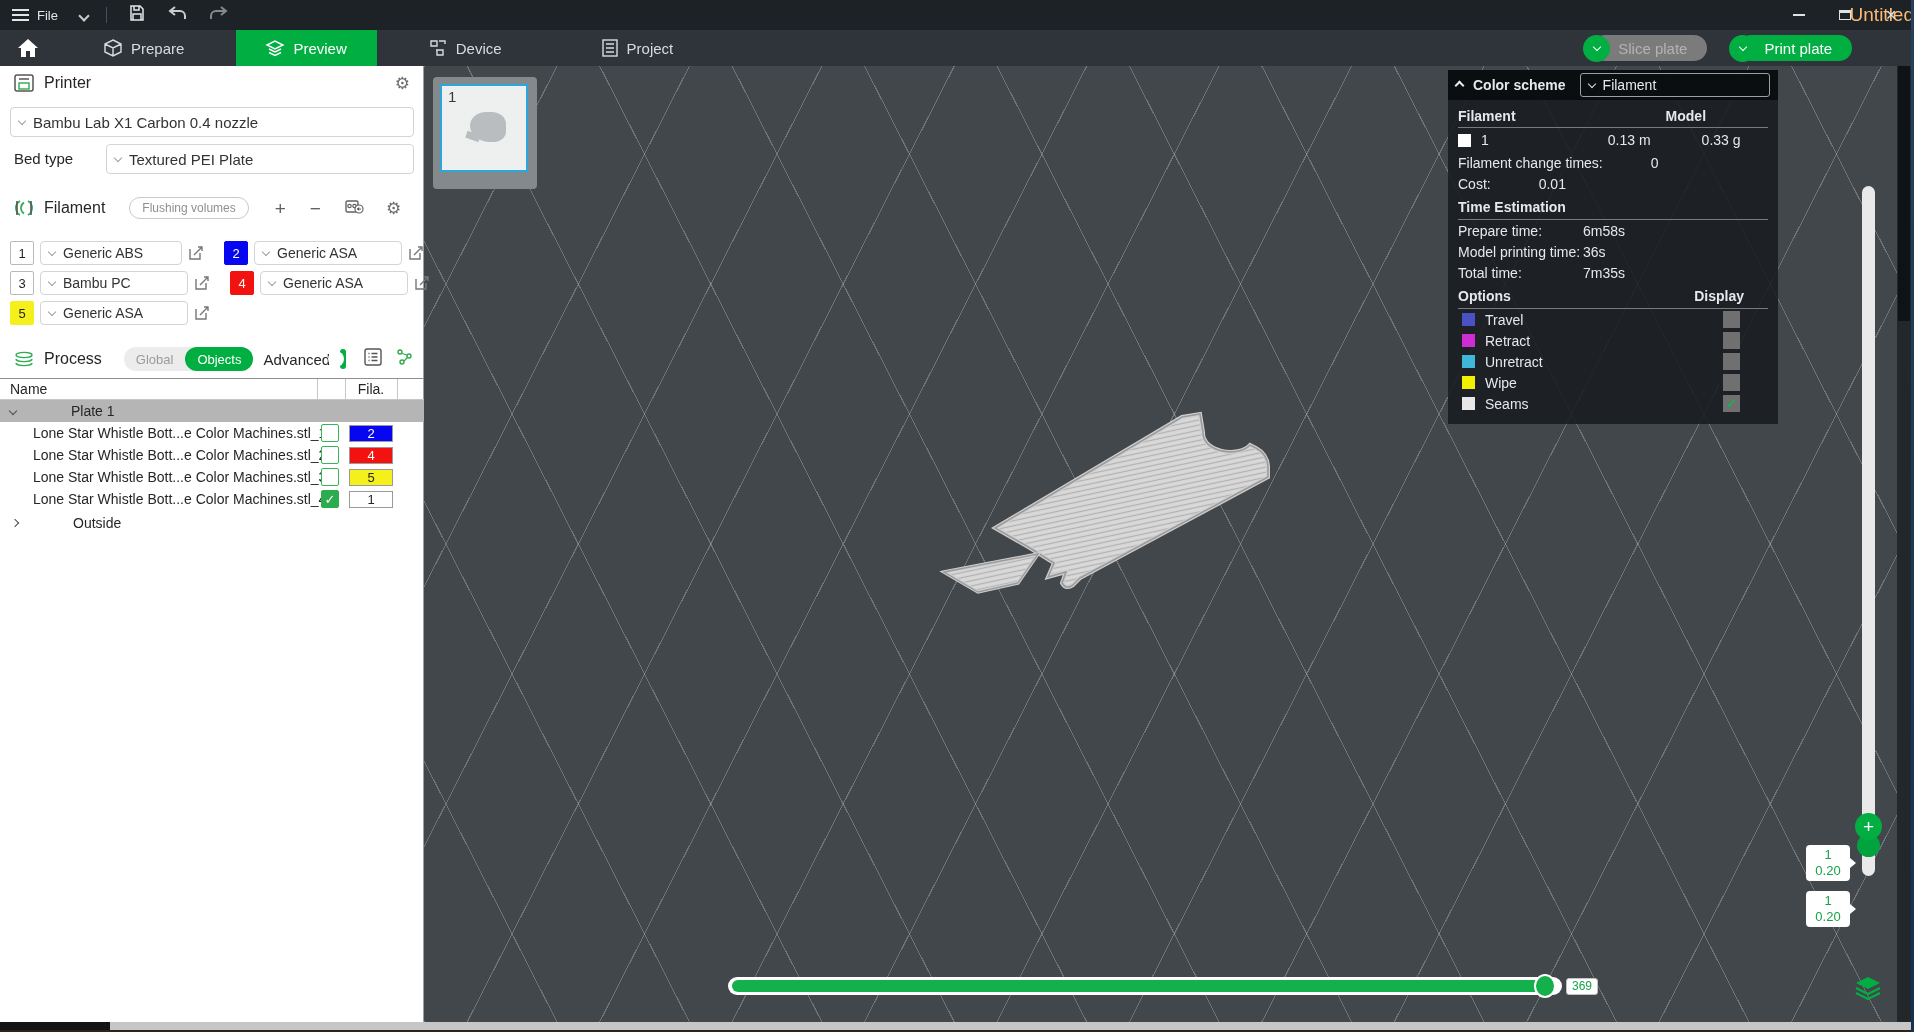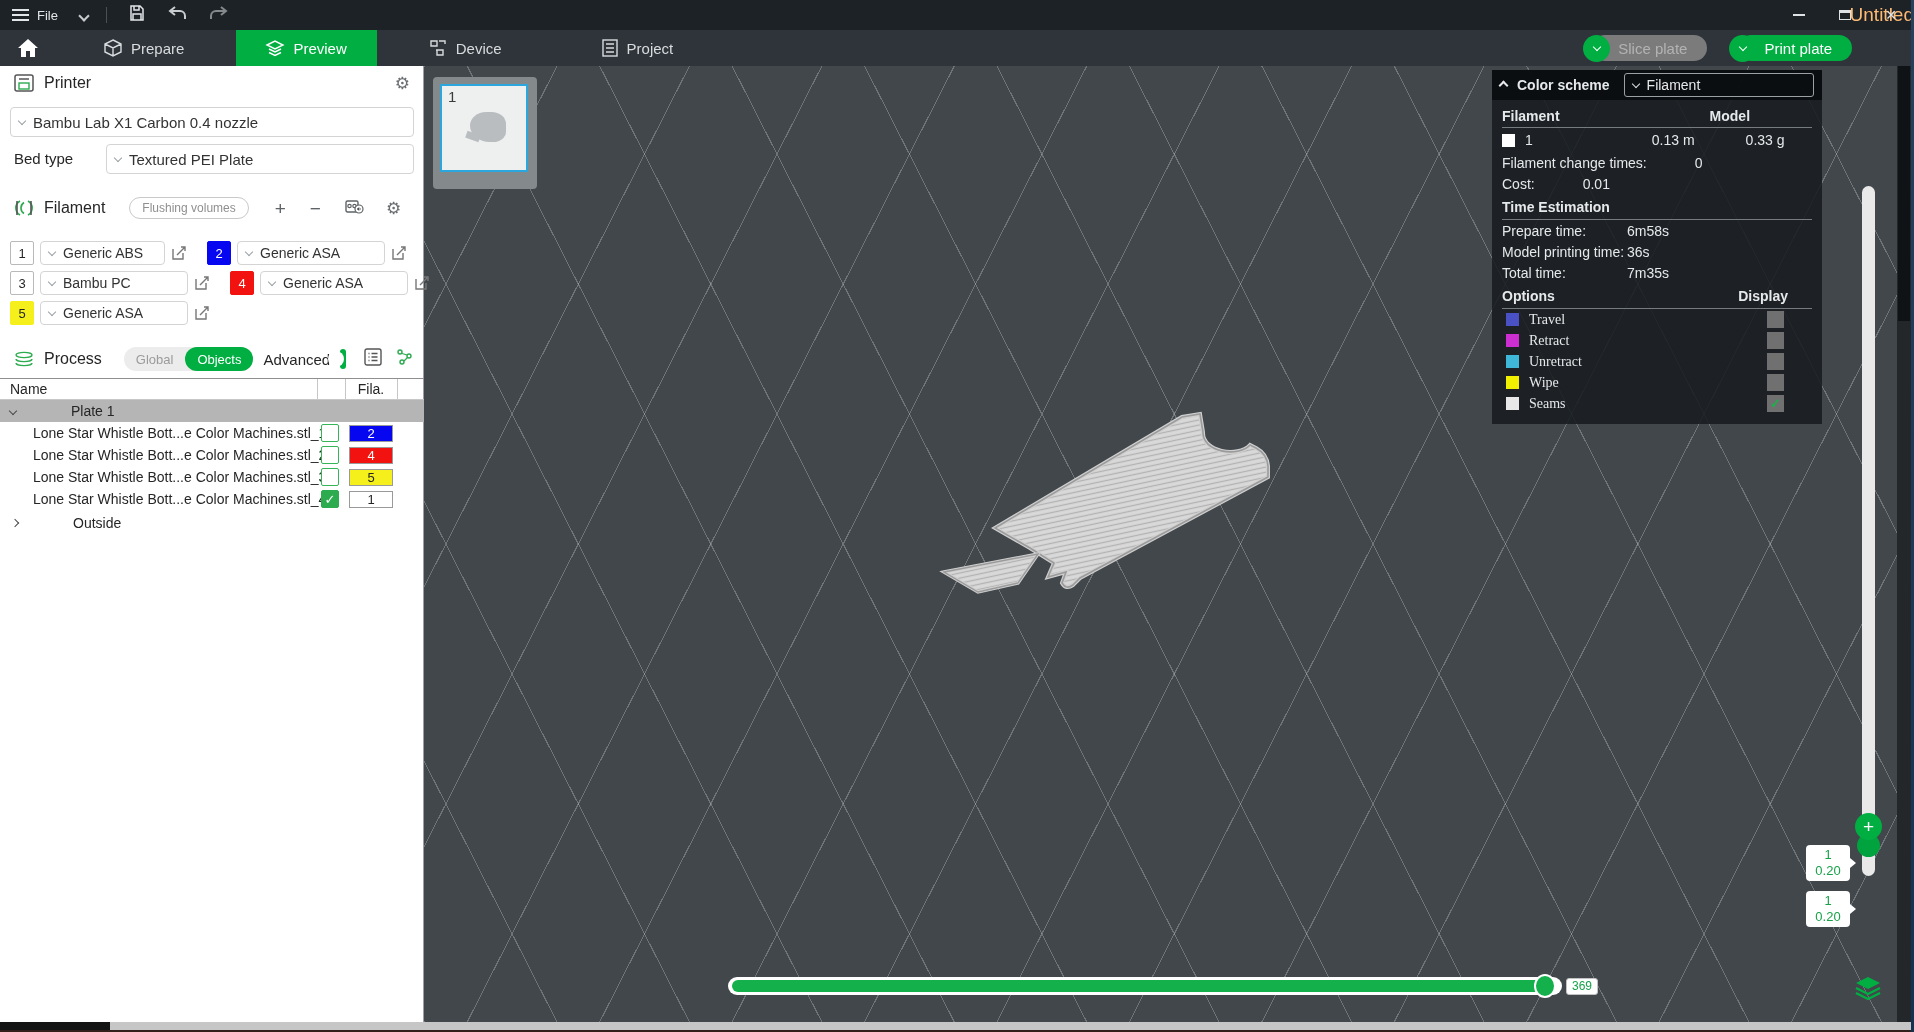--- a/index.html
+++ b/index.html
@@ -74,41 +74,41 @@
   }
 
   
   .plate-thumb { position:absolute; left:9px; top:11px; width:104px; height:112px; background:#84898c; border-radius:4px; }
   .plate-thumb .inner { position:absolute; left:7px; top:7px; width:88px; height:88px; background:#eef0f0; border:2px solid #2ba7de; }
   .plate-thumb .num { position:absolute; left:6px; top:2px; font-size:15px; color:#3a3a3a; }
   .thumb-blob { position:absolute; left:28px; top:26px; width:36px; height:30px; background:#b9bdbf; border-radius:45% 40% 35% 55%; }
   .thumb-blob:after { content:""; position:absolute; left:-4px; bottom:2px; width:14px; height:7px; background:#b9bdbf; transform:rotate(20deg); }
 
   
-  .stats { position:absolute; left:1024px; top:4px; width:330px; background:rgba(24,28,32,0.88); color:#e6e8ea; font-size:14px; z-index:10;margin-left:44px; }
+  .stats { position:absolute; left:1024px; top:4px; width:330px; background:rgba(24,28,32,0.88); color:#e6e8ea; font-size:14px; z-index:10; }
   .stats-head { display:flex; align-items:center; background:rgba(8,11,14,0.85); height:30px; padding:0 8px; gap:10px; }
   .stats-head .title { font-weight:bold; font-size:14px; }
   .chevs-up { display:flex; flex-direction:column; gap:1px; }
   .chevs-up .chev { border-color:#e6e8ea; transform:rotate(135deg); width:7px; height:7px; }
   .scheme-combo { margin-left:4px; flex:1; border:1px solid #9aa0a4; border-radius:3px; height:24px; display:flex; align-items:center; gap:8px; padding:0 8px; font-size:14px; color:#e6e8ea; }
   .scheme-combo .chev { border-color:#dfe2e4; margin-top:-2px; }
   .stats-body { padding:4px 10px 10px 10px; }
   .s-cols { display:flex; font-weight:bold; height:24px; align-items:center; border-bottom:1px solid #767b7f; }
   .s-col2 { margin-left:150px; }
   .s-row { display:flex; align-items:center; height:24px; }
   .swatch { width:13px; height:13px; margin-right:10px; flex:0 0 auto; }
   .s-len { margin-left:119px; } .s-wt { margin-left:22px;padding-left:29px; }
   .kv { height:21px; display:flex; align-items:center;gap:40px; }
   .kv .v { margin-left:8px; }
   .s-title { font-weight:bold; height:26px; display:flex; align-items:end; padding-bottom:4px; border-bottom:1px solid #767b7f; }
   .t-row { display:flex; height:21px; align-items:center; }
   .t-label { width:125px; }
   .opt-head { display:flex; font-weight:bold; height:26px; align-items:end; padding-bottom:4px; border-bottom:1px solid #767b7f; }
   .opt-head .disp { margin-left:auto; margin-right:24px; }
-  .o-row { display:flex; align-items:center; height:21px;font-family:Liberation Serif, serif; }
+  .o-row { display:flex; align-items:center; height:21px; }
   .o-row .swatch { margin-left:4px; }
   .o-cbx { margin-left:auto; margin-right:28px; width:17px; height:17px; background:#707070; display:flex; align-items:center; justify-content:center; font-size:13px; color:#1fae4e; font-weight:bold; }
 
   
   .vslider { position:absolute; left:1438px; top:120px; width:13px; height:690px; background:#e9e9e9; border-radius:7px; }
   .v-thumb-plus { position:absolute; left:1431px; top:747px; width:27px; height:27px; border-radius:50%; background:#00ae42; color:#fff; display:flex; align-items:center; justify-content:center; font-size:19px; z-index:3; }
   .v-thumb2 { position:absolute; left:1433px; top:768px; width:23px; height:23px; border-radius:50%; background:#00a33e; z-index:2; }
   .v-tip { position:absolute; width:44px; background:#fff; border-radius:4px; color:#18a34a; font-size:13px; text-align:center; line-height:16px; padding:2px 0; z-index:4; }
   .v-tip:after { content:""; position:absolute; right:-6px; top:50%; margin-top:-5px; border-left:6px solid #fff; border-top:5px solid transparent; border-bottom:5px solid transparent; }
   .v-tip.t1 { left:1382px; top:779px; }
@@ -391,21 +391,21 @@
             <circle cx="14" cy="11" r="4" fill="#fff" stroke="#5f6366" stroke-width="1.2"></circle>
             <path d="M12 11 h4 M14 9.5 l-1.5 1.5 1.5 1.5" stroke="#5f6366" stroke-width="1"></path>
           </svg>
       </span>
       <span class="gear" style="margin-left:12px">⚙</span>
     </div>
 
     <div class="lp" style="left:10px; top:175px;">
       <div style="display:flex; align-items:center; gap:6px; margin-bottom:6px;">
         <span class="fil-idx" style="background: rgb(255, 255, 255);">1</span>
-        <span class="combo fil-combo" style="width:125px">
+        <span class="combo fil-combo" style="width:142px">
             <span class="chev small"></span>
             <span>Generic ABS</span>
           </span>
         <span class="editicon">
             <svg width="16" height="16" viewBox="0 0 16 16">
               <path d="M2 4 v10 h10 v-6" fill="none" stroke="#777" stroke-width="1.4"></path>
               <path d="M6 10 L14 2 M10 2 h4 v4" fill="none" stroke="#777" stroke-width="1.4"></path>
             </svg>
           </span>
         <span class="fil-idx" style="margin-left: 14px; color: rgb(255, 255, 255); border-color: rgb(6, 6, 240); background: rgb(6, 6, 240);">2</span>

